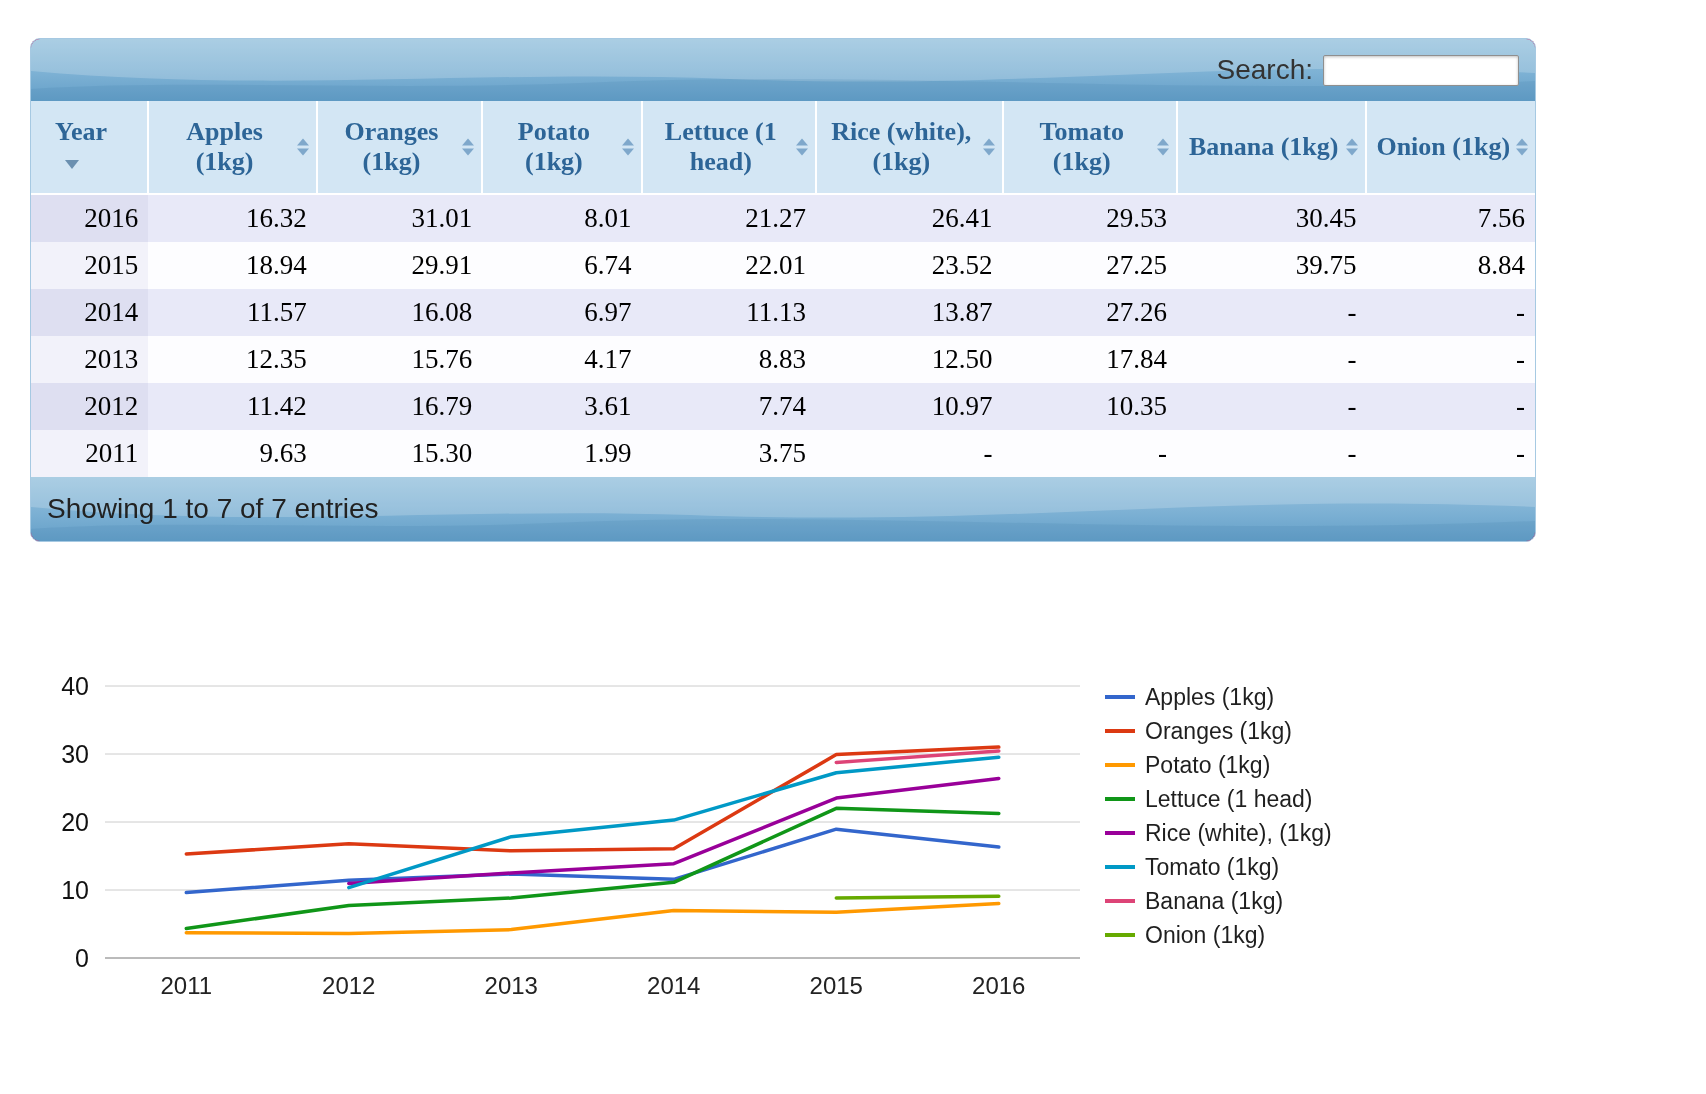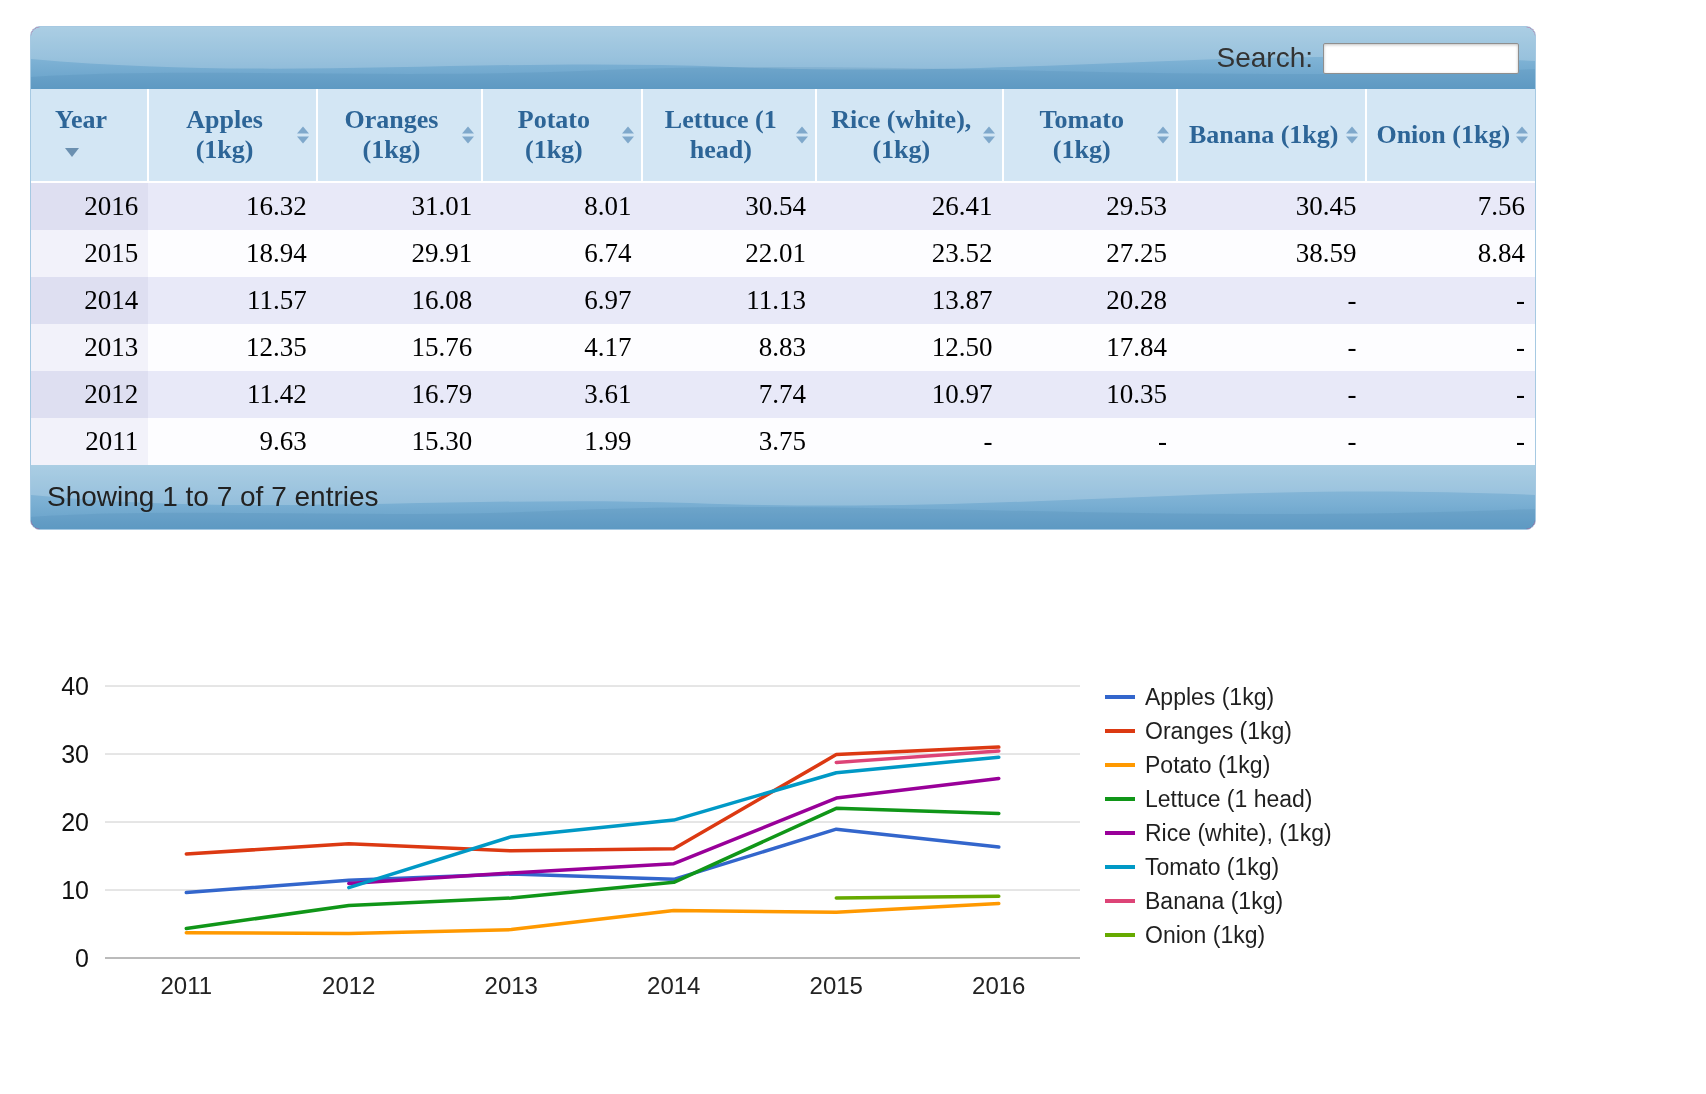--- a/index.html
+++ b/index.html
@@ -1,21 +1,21 @@
 <!DOCTYPE html>
 <html><head>
 <meta charset="utf-8">
 <style>
   * { box-sizing: border-box; margin: 0; padding: 0; }
   body { font-family: "Liberation Sans", sans-serif; background: #ffffff; }
   .page { position: relative; width: 1706px; height: 1094px; background: #ffffff; overflow: hidden; }
 
   
   .dt-container {
-    position: absolute; left: 30px; top: 26px; width: 1506px;
+    position: absolute; left: 30px; top: 38px; width: 1506px;
     border: 1px solid #a6c9e2; border-radius: 10px; overflow: hidden; background: #be185d;
   }
   .dt-bar {
     position: relative; background: linear-gradient(180deg, #96c2dd 0%, #7db1d4 55%, #649fc8 100%);
     overflow: hidden;
   }
   .dt-topbar { height: 62px; display: flex; align-items: center; justify-content: flex-end; gap: 10px; padding-right: 16px; }
   .dt-footer { height: 64px; display: flex; padding-left: 16px; font-size: 28px; color: #222; }
   .wave-svg { position: absolute; left: 0; top: 0; width: 100%; height: 100%; pointer-events: none; }
   .bar-content { position: relative; z-index: 2; display: flex; align-items: center; gap: 10px; }
@@ -119,45 +119,45 @@
                 <i class="tri-down"></i>
               </span></th>
           </tr>
       </thead>
       <tbody id="tbody">
           <tr class="striped">
             <td class="year-cell">2016</td>
             <td class="num-cell">16.32</td>
             <td class="num-cell">31.01</td>
             <td class="num-cell">8.01</td>
-            <td class="num-cell">30.54</td>
+            <td class="num-cell">21.27</td>
             <td class="num-cell">26.41</td>
             <td class="num-cell">29.53</td>
             <td class="num-cell">30.45</td>
             <td class="num-cell">7.56</td>
           </tr>
           <tr class="plain">
             <td class="year-cell">2015</td>
             <td class="num-cell">18.94</td>
             <td class="num-cell">29.91</td>
             <td class="num-cell">6.74</td>
             <td class="num-cell">22.01</td>
             <td class="num-cell">23.52</td>
             <td class="num-cell">27.25</td>
-            <td class="num-cell">38.59</td>
+            <td class="num-cell">39.75</td>
             <td class="num-cell">8.84</td>
           </tr>
           <tr class="striped">
             <td class="year-cell">2014</td>
             <td class="num-cell">11.57</td>
             <td class="num-cell">16.08</td>
             <td class="num-cell">6.97</td>
             <td class="num-cell">11.13</td>
             <td class="num-cell">13.87</td>
-            <td class="num-cell">20.28</td>
+            <td class="num-cell">27.26</td>
             <td class="num-cell">-</td>
             <td class="num-cell">-</td>
           </tr>
           <tr class="plain">
             <td class="year-cell">2013</td>
             <td class="num-cell">12.35</td>
             <td class="num-cell">15.76</td>
             <td class="num-cell">4.17</td>
             <td class="num-cell">8.83</td>
             <td class="num-cell">12.50</td>

